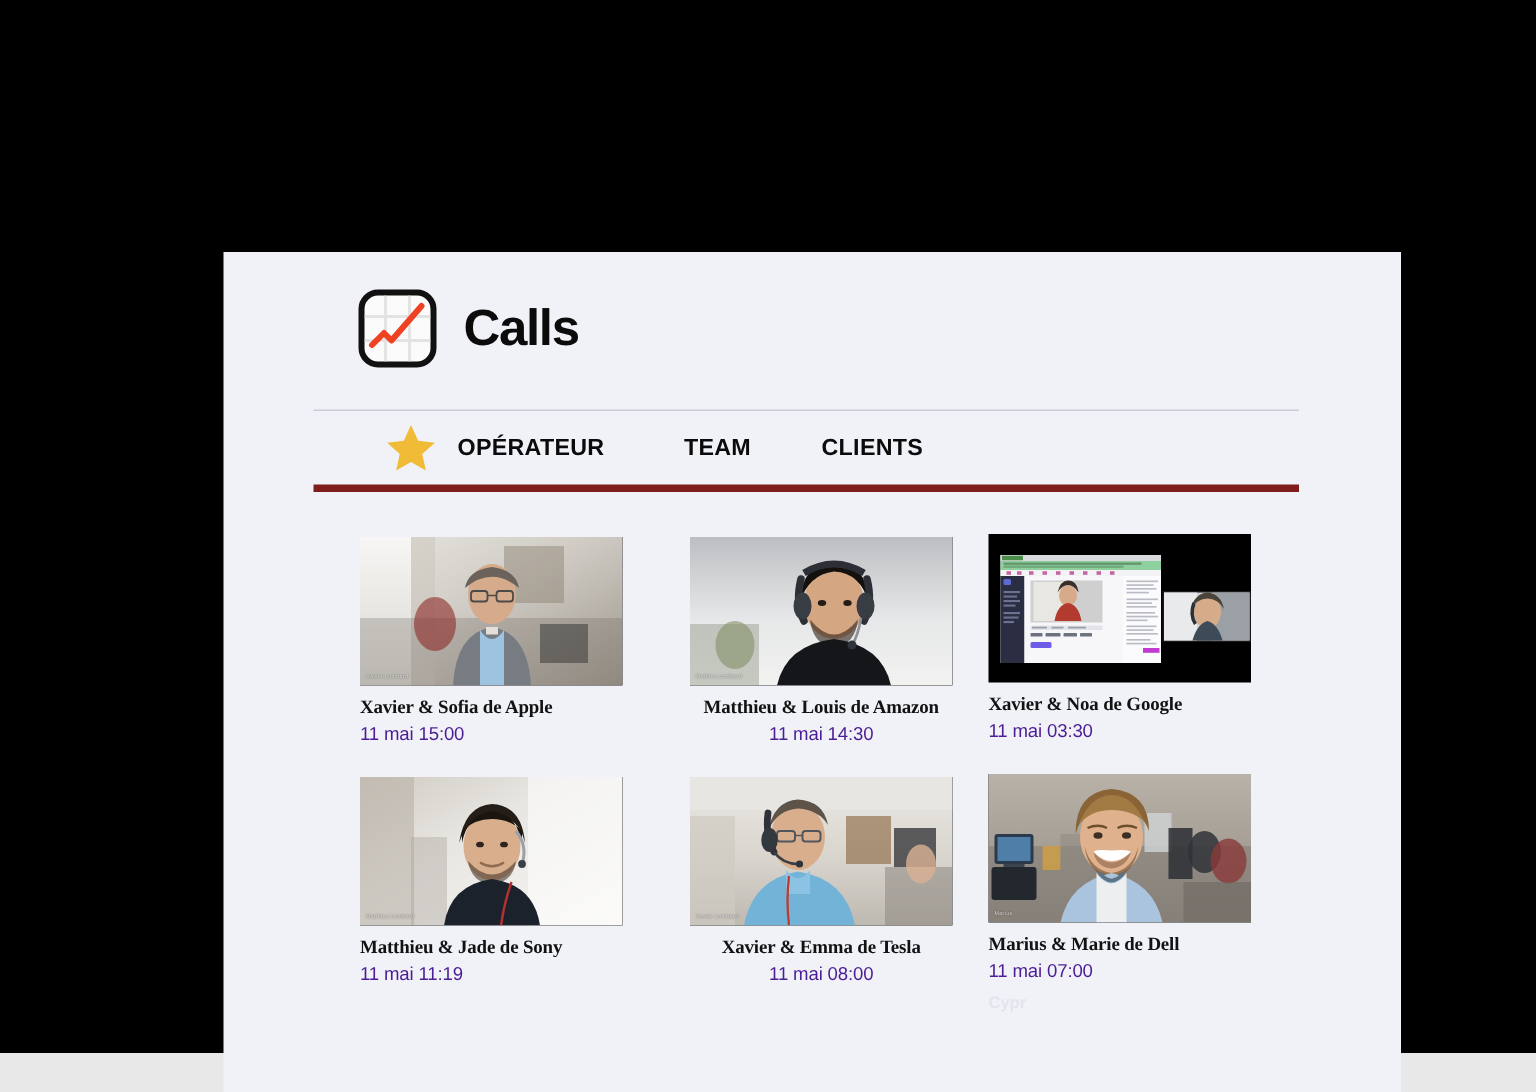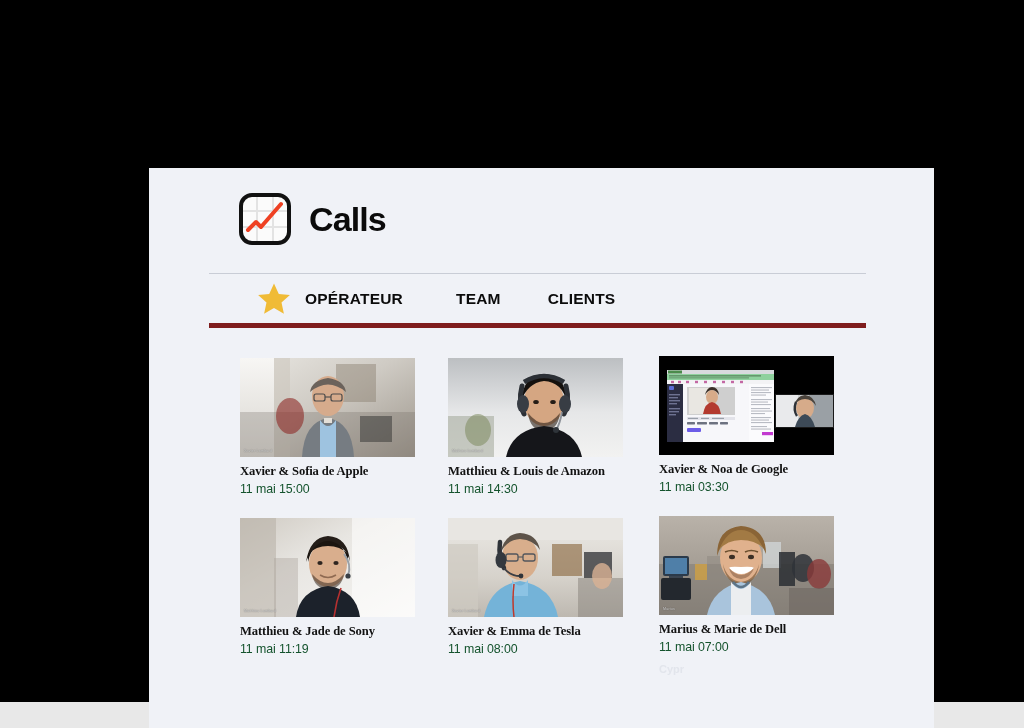--- a/index.html
+++ b/index.html
@@ -137,21 +137,21 @@
     top: 190px;
     width: 600px;
   }
 
   .grid-col {
     position: absolute;
     top: 0;
     width: 175px;
   }
   .grid-col.col-0 { left: 0px; }
-  .grid-col.col-1 { left: 208px; }
+  .grid-col.col-1 { left: 220px; text-align: center; }
   .grid-col.col-2 { left: 419px; top: -2px; }
 
   .call-card {
     width: 175px;
     margin-bottom: 21px;
     cursor: pointer;
   }
 
   .thumb {
     width: 175px;
@@ -179,21 +179,21 @@
     color: #121212;
     margin-top: 7px;
     letter-spacing: -0.1px;
     line-height: 1.2;
     white-space: nowrap;
     font-family: Liberation Serif, serif;
   }
 
   .card-date {
     font-size: 12.4px;
-    color: #14532d;
+    color: #4c1d95;
     margin-top: 3px;
     letter-spacing: -0.1px;
     line-height: 1.2;
   }
 
   .ghost-text {
     font-size: 11px;
     font-weight: bold;
     color: #e2e5ec;
     margin-top: 8px;

